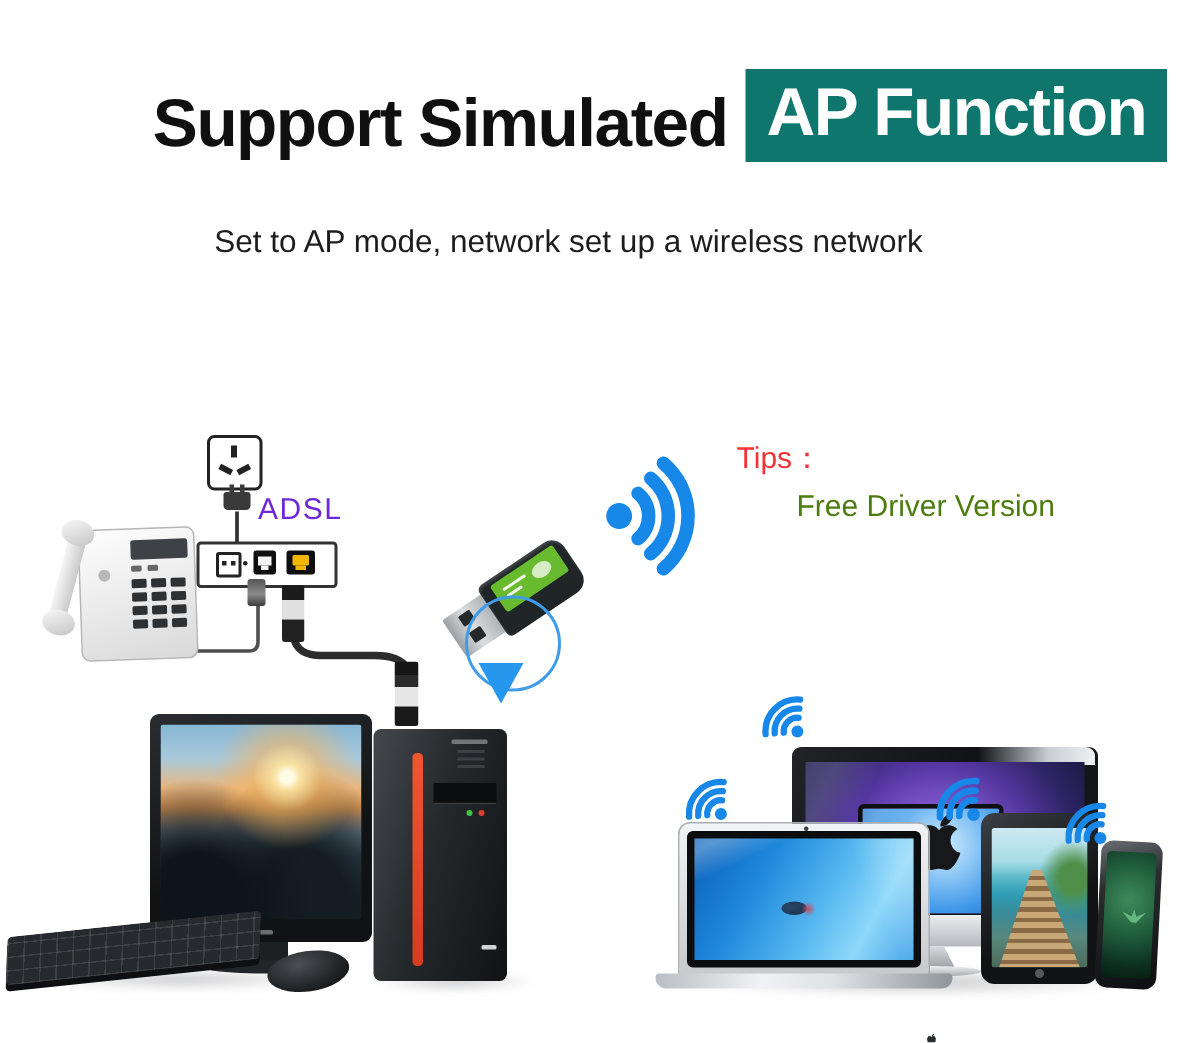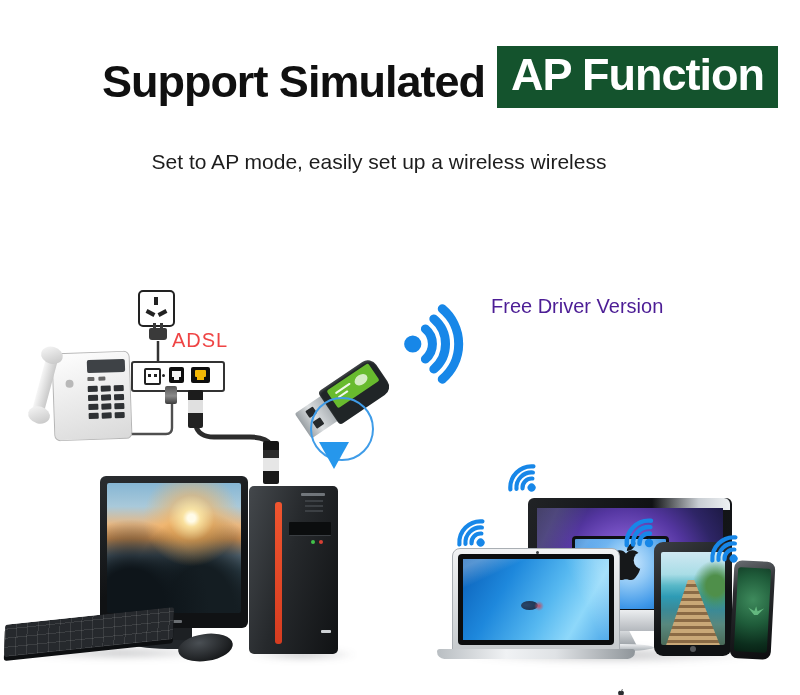--- a/index.html
+++ b/index.html
@@ -21,21 +21,21 @@
 
   
   .socket{left:138px;top:290px;width:33px;height:33px;border:2.5px solid #222;border-radius:5px;
           background:#fff;z-index:2;}
   .socket .slot-v{position:absolute;left:14px;top:5px;width:4px;height:8px;background:#222;}
   .socket .slot-l{position:absolute;left:6px;top:19px;width:9px;height:4px;background:#222;transform:rotate(28deg);}
   .socket .slot-r{position:absolute;left:18px;top:19px;width:9px;height:4px;background:#222;transform:rotate(-28deg);}
   .plug{left:149px;top:328px;width:18px;height:12px;background:#3a3a3a;border-radius:2px 2px 3px 3px;z-index:2;}
   .plug:before,.plug:after{content:"";position:absolute;top:-5px;width:3px;height:5px;background:#3a3a3a;}
   .plug:before{left:4px;} .plug:after{right:4px;}
-  .adsl-label{left:172px;top:329px;font-size:20px;color:#ef4444;letter-spacing:1px;z-index:2;}
+  .adsl-label{left:172px;top:329px;font-size:20px;color:#6d28d9;letter-spacing:1px;z-index:2;}
 
   
   .modem{left:131px;top:361px;width:90px;height:27px;background:#fff;border:2.2px solid #333;
          border-radius:3px;z-index:2;}
   .p-power{position:absolute;left:11px;top:5px;width:13px;height:13px;border:2px solid #222;border-radius:2px;}
   .p-power i{position:absolute;top:4px;width:3px;height:3px;background:#222;display:block;}
   .p-power i:first-child{left:2px;} .p-power i:last-child{right:2px;}
   .p-dot{position:absolute;left:29px;top:11px;width:3px;height:3px;background:#222;border-radius:50%;}
   .p-phone{position:absolute;left:36px;top:4px;width:15px;height:16px;background:#0e0e0e;border-radius:2px;}
   .p-phone i{position:absolute;left:3px;top:4px;width:9px;height:6px;background:#f4f4f4;display:block;}
@@ -166,24 +166,24 @@
   .mb-base{left:437px;top:649px;width:198px;height:10px;z-index:5;border-radius:3px 3px 8px 8px;
       background:linear-gradient(90deg,#b9bec2,#f0f2f4 35%,#dfe2e5 60%,#8f959a);}
 </style>
 </head>
 <body>
 
 <div id="canvas">
 
   <div class="title-row">
     <span class="title-lead">Support Simulated</span>
-    <span class="title-hl" style="background: #14532d;">AP Function</span>
+    <span class="title-hl" style="background: #0f766e;">AP Function</span>
   </div>
   <div class="subtitle">
-    <div>Set to AP mode, easily set up a wireless wireless</div>
+    <div>Set to AP mode, network set up a wireless network</div>
   </div>
 
   <svg class="cables" width="800" height="695">
     <path d="M158 341 L158 362" stroke="#333" stroke-width="2.5" fill="none"></path>
     <path d="M86 413 L86 430 Q86 434 92 434 L166 434 Q172 434 172 428 L172 403" stroke="#4f4f4f" stroke-width="2.4" fill="none"></path>
     <rect x="115" y="429" width="10" height="8" rx="2" fill="#8f8f8f"></rect>
     <path d="M196 425 C197 433 204 437 214 437 L250 437 C261 437 268 440 271 445" stroke="#2c2c2c" stroke-width="5" fill="none"></path>
   </svg>
 
   <div class="abs socket">
@@ -265,21 +265,22 @@
 
   <div class="wifi" style="left:398px;top:303px;width:82px;height:82px;transform:rotate(90deg);"><svg viewBox="0 0 100 100" width="100%" height="100%">
         <g fill="none" stroke="#1787e8" stroke-width="11" stroke-linecap="round">
           <path d="M31.6 66.6 A24 24 0 0 1 68.4 66.6"></path>
           <path d="M19.4 56.3 A40 40 0 0 1 80.6 56.3"></path>
           <path d="M7.1 46 A56 56 0 0 1 92.9 46"></path>
         </g>
         <circle cx="50" cy="82" r="10.5" fill="#1787e8"></circle>
       </svg></div>
   <div class="abs tips">
-    <div style="color: #4c1d95;">Free Driver Version</div>
+    <div style="color: rgb(242, 52, 52);">Tips：</div>
+    <div style="color: #4d7c0f; margin-left: 40px;">Free Driver Version</div>
   </div>
 
   <div class="shad" style="left:20px;top:646px;width:200px;height:14px;"></div>
   <div class="shad" style="left:248px;top:648px;width:110px;height:13px;"></div>
   <div class="abs tower">
     <div class="tlabel"></div>
     <div class="stripe"></div>
     <div class="vent" style="top:14px;"></div>
       <div class="vent" style="top:19px;"></div>
       <div class="vent" style="top:24px;"></div>

